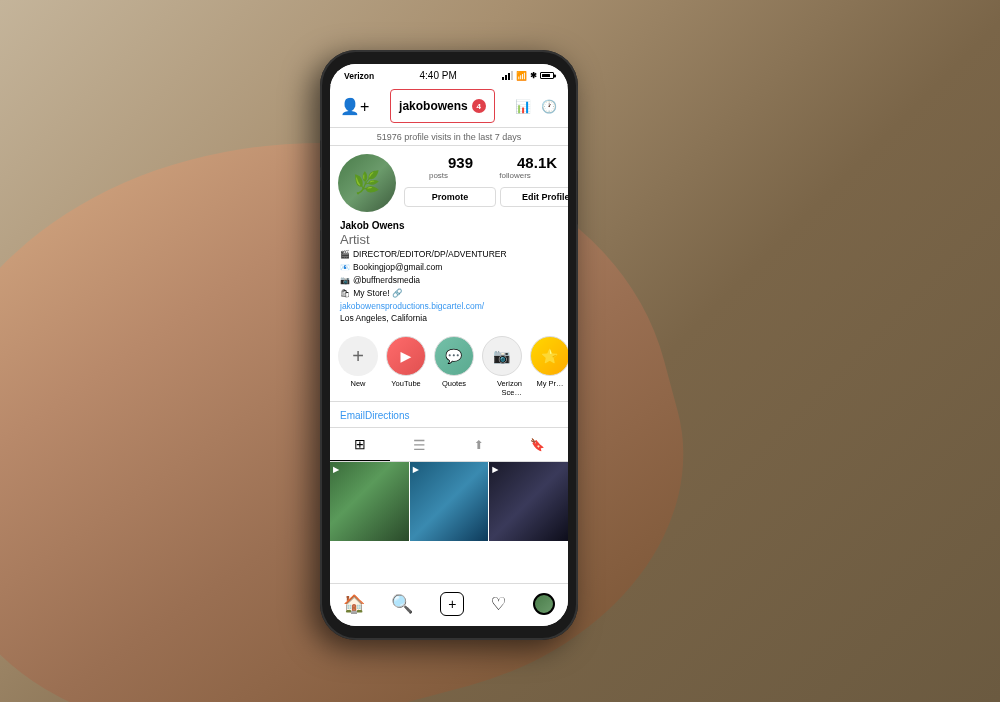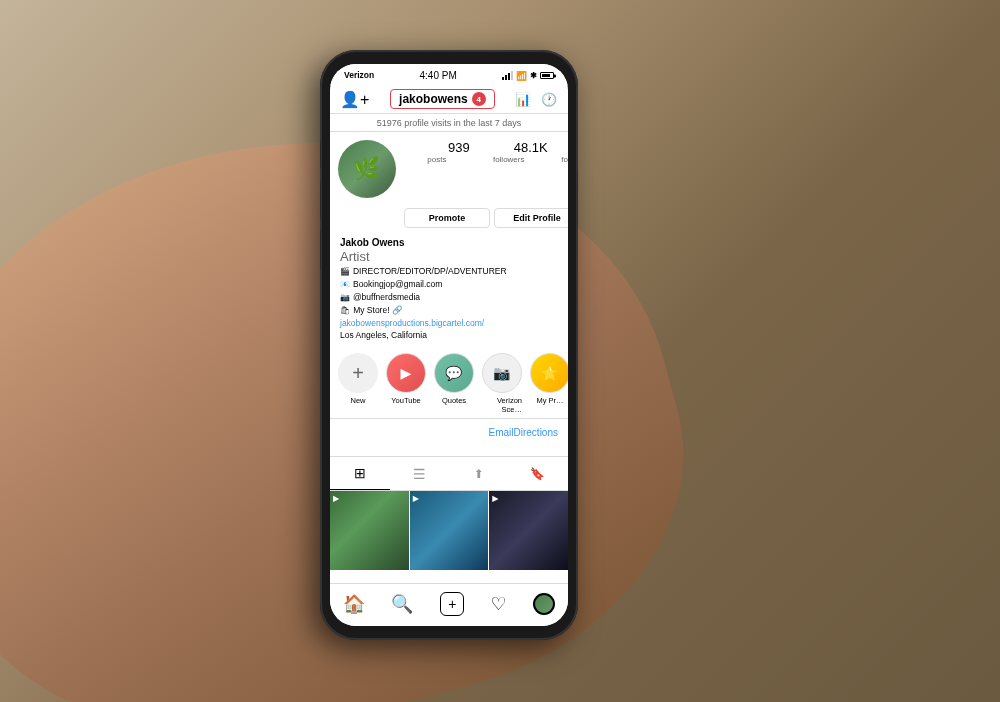--- a/index.html
+++ b/index.html
@@ -122,20 +122,21 @@
       border-radius: 26px;
       overflow: hidden;
       display: flex;
       flex-direction: column;
     }
 
     
     .status-bar {
       display: flex;
       justify-content: space-between;
+      align-items: center;
       padding: 6px 14px 4px;
       background: #fff;
       font-size: 9px;
       font-weight: 600;
       color: #000;
       flex-shrink: 0;
     }
 
     .status-left { font-size: 8.5px; }
     .status-center { font-size: 10px; font-weight: 500; }
@@ -196,21 +197,21 @@
     }
 
     .nav-add-user {
       font-size: 18px;
       color: #000;
     }
 
     .nav-username-box {
       border: 1.5px solid #e0404a;
       border-radius: 4px;
-      padding: 2px 8px;
+      padding: 9px 8px;
       display: flex;
       align-items: center;
       gap: 4px;
     }
 
     .nav-username {
       font-size: 12px;
       font-weight: 700;
       color: #000;
     }
@@ -283,36 +284,35 @@
       margin-bottom: 6px;
     }
 
     .stat-item {
       display: flex;
       flex-direction: column;
       align-items: center;
     }
 
     .stat-number {
-      font-size: 13px;
-      font-weight: 400;
+      font-size: 15px;
+      font-weight: 700;
       color: #000;
       padding-left: 44px;
     }
 
     .stat-label {
       font-size: 8px;
       color: #666;
     }
 
     .action-buttons {
       display: flex;
       gap: 4px;
       align-items: center;
-      margin-top: 37px;
     }
 
     .btn-promote, .btn-edit-profile {
       flex: 1;
       padding: 4px 0;
       border: 1px solid #dbdbdb;
       border-radius: 4px;
       background: #fff;
       font-size: 9px;
       font-weight: 600;
@@ -416,22 +416,22 @@
 
     .highlight-label {
       font-size: 7.5px;
       color: #000;
       text-align: right;
     }
 
     
     .contact-links {
       display: flex;
-      justify-content: flex-end;
-      padding: 8px 10px 18px;
+      justify-content: flex-start;
+      padding: 8px 10px 6px;
       border-bottom: 0.5px solid #dbdbdb;
       flex-shrink: 0;
     }
 
     .contact-link {
       font-size: 10px;
       color: #3897f0;
       font-weight: 500;
     }
 

